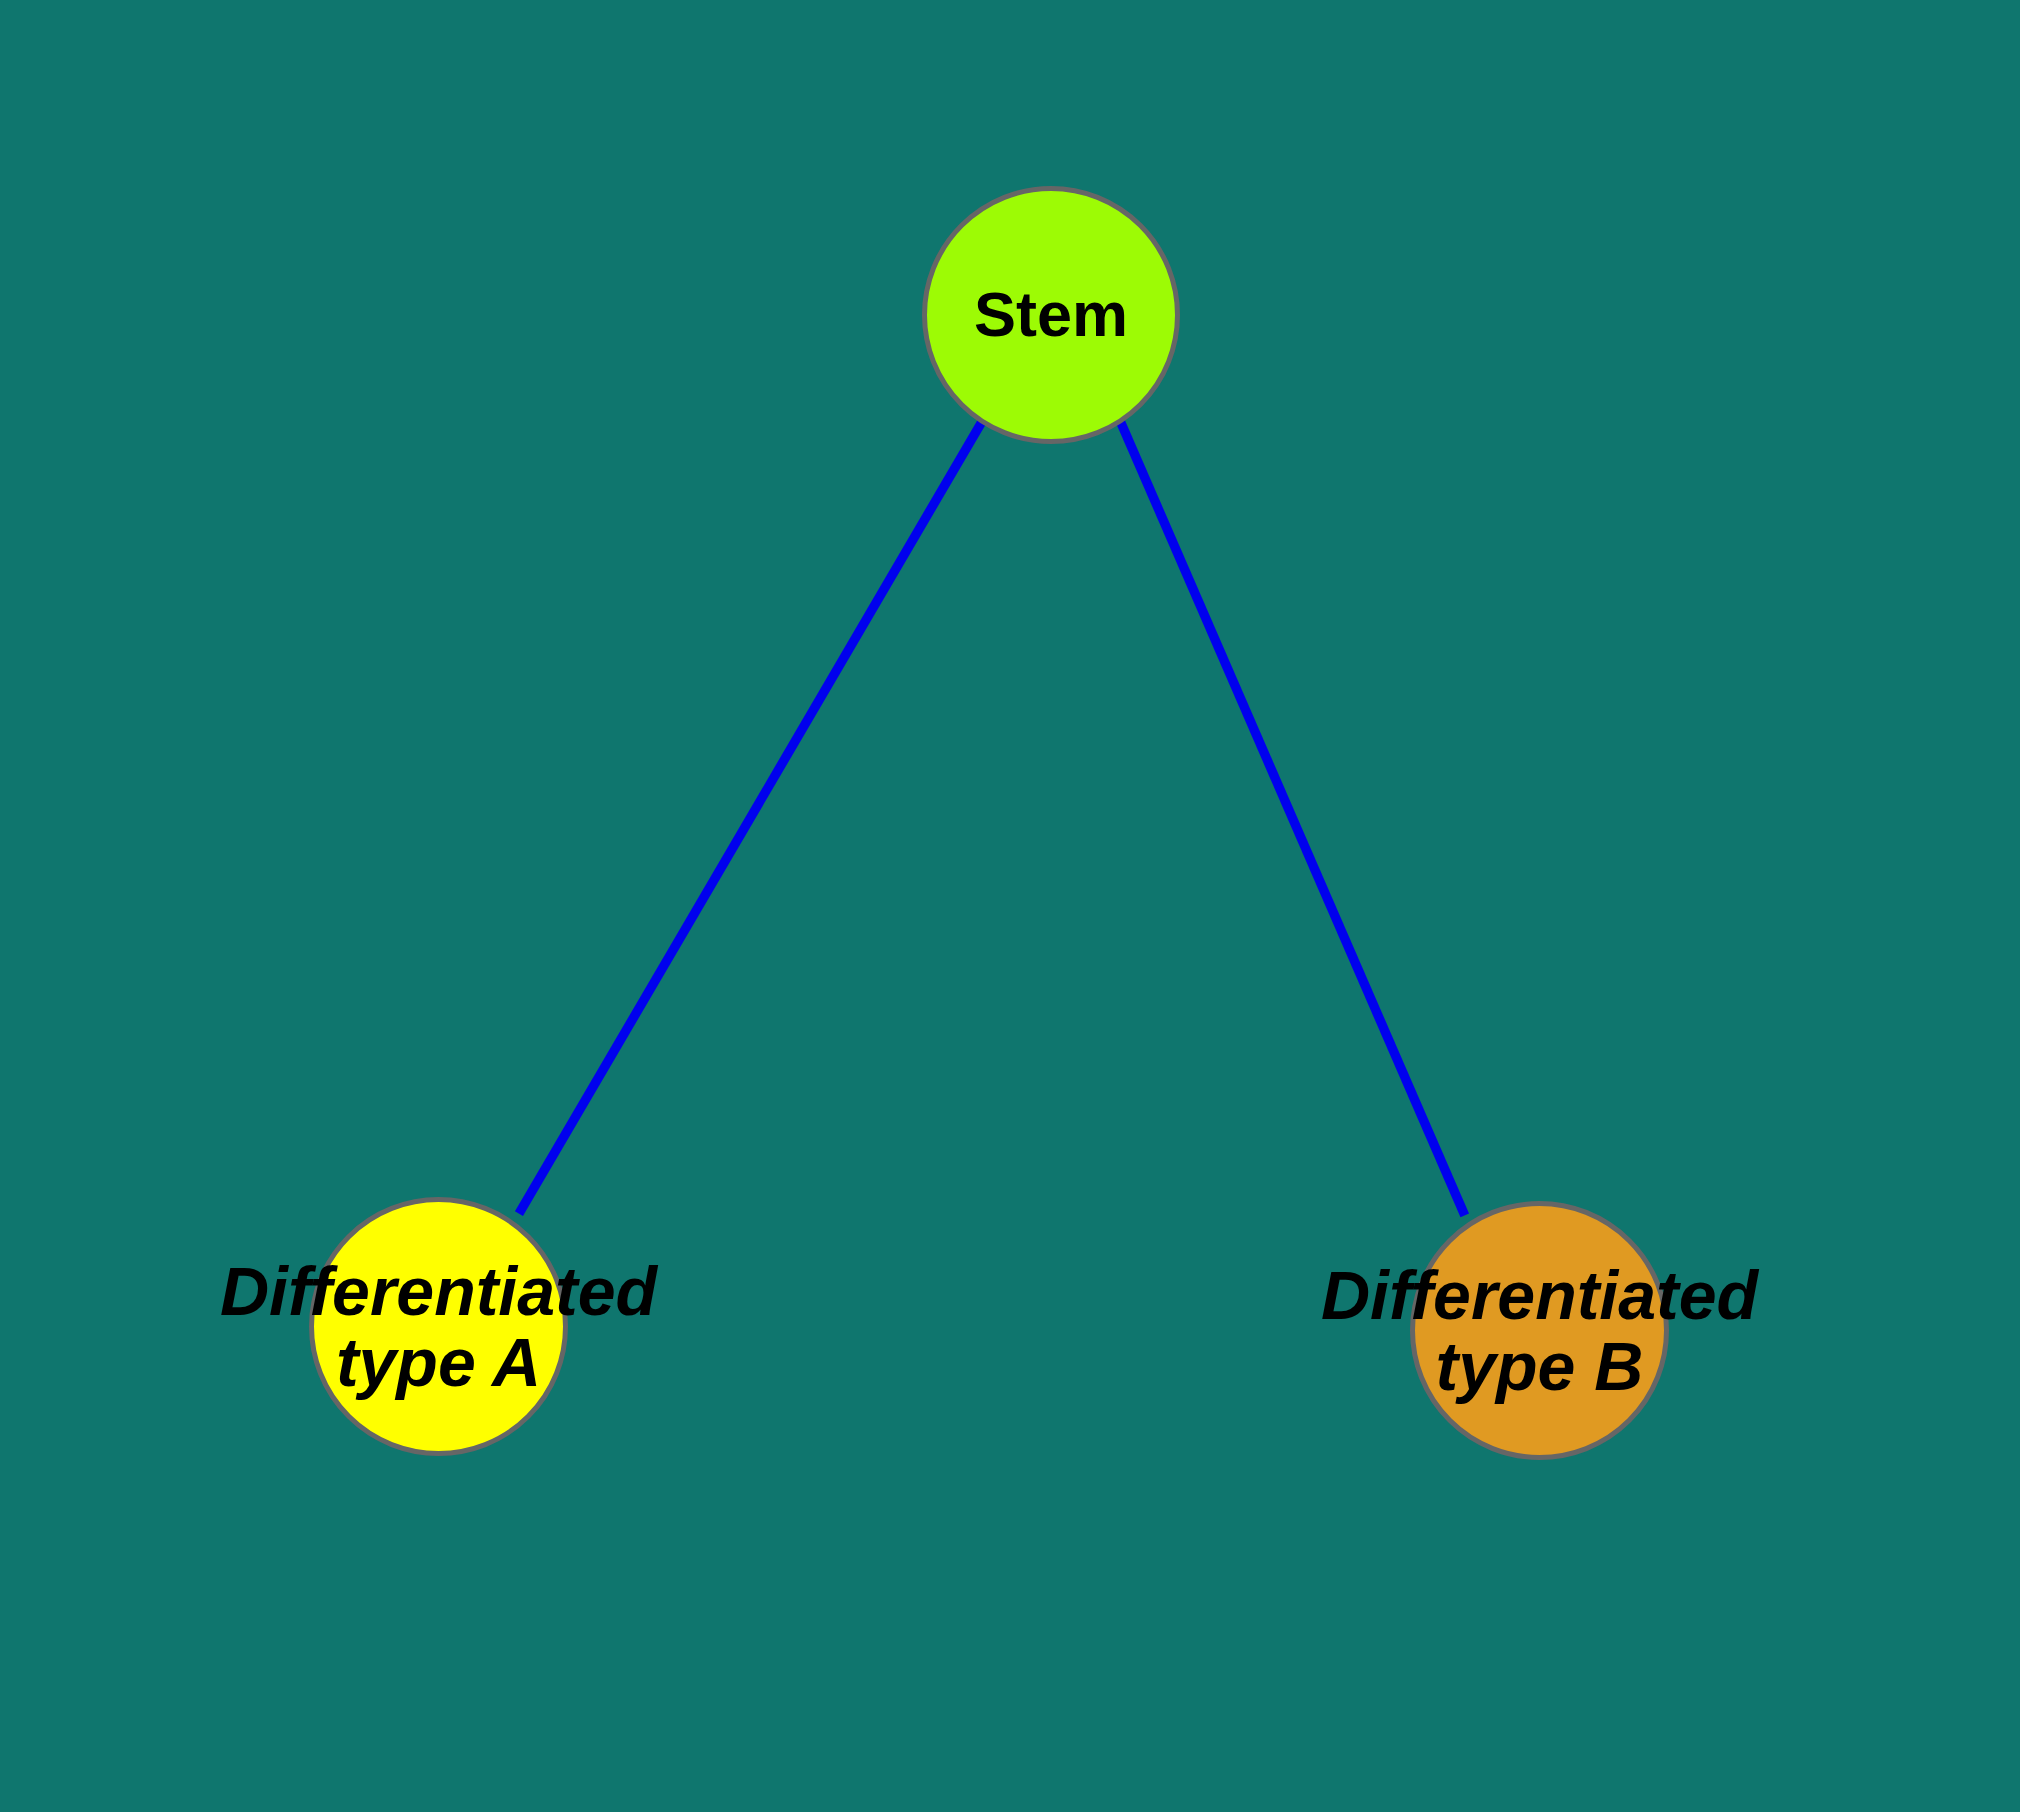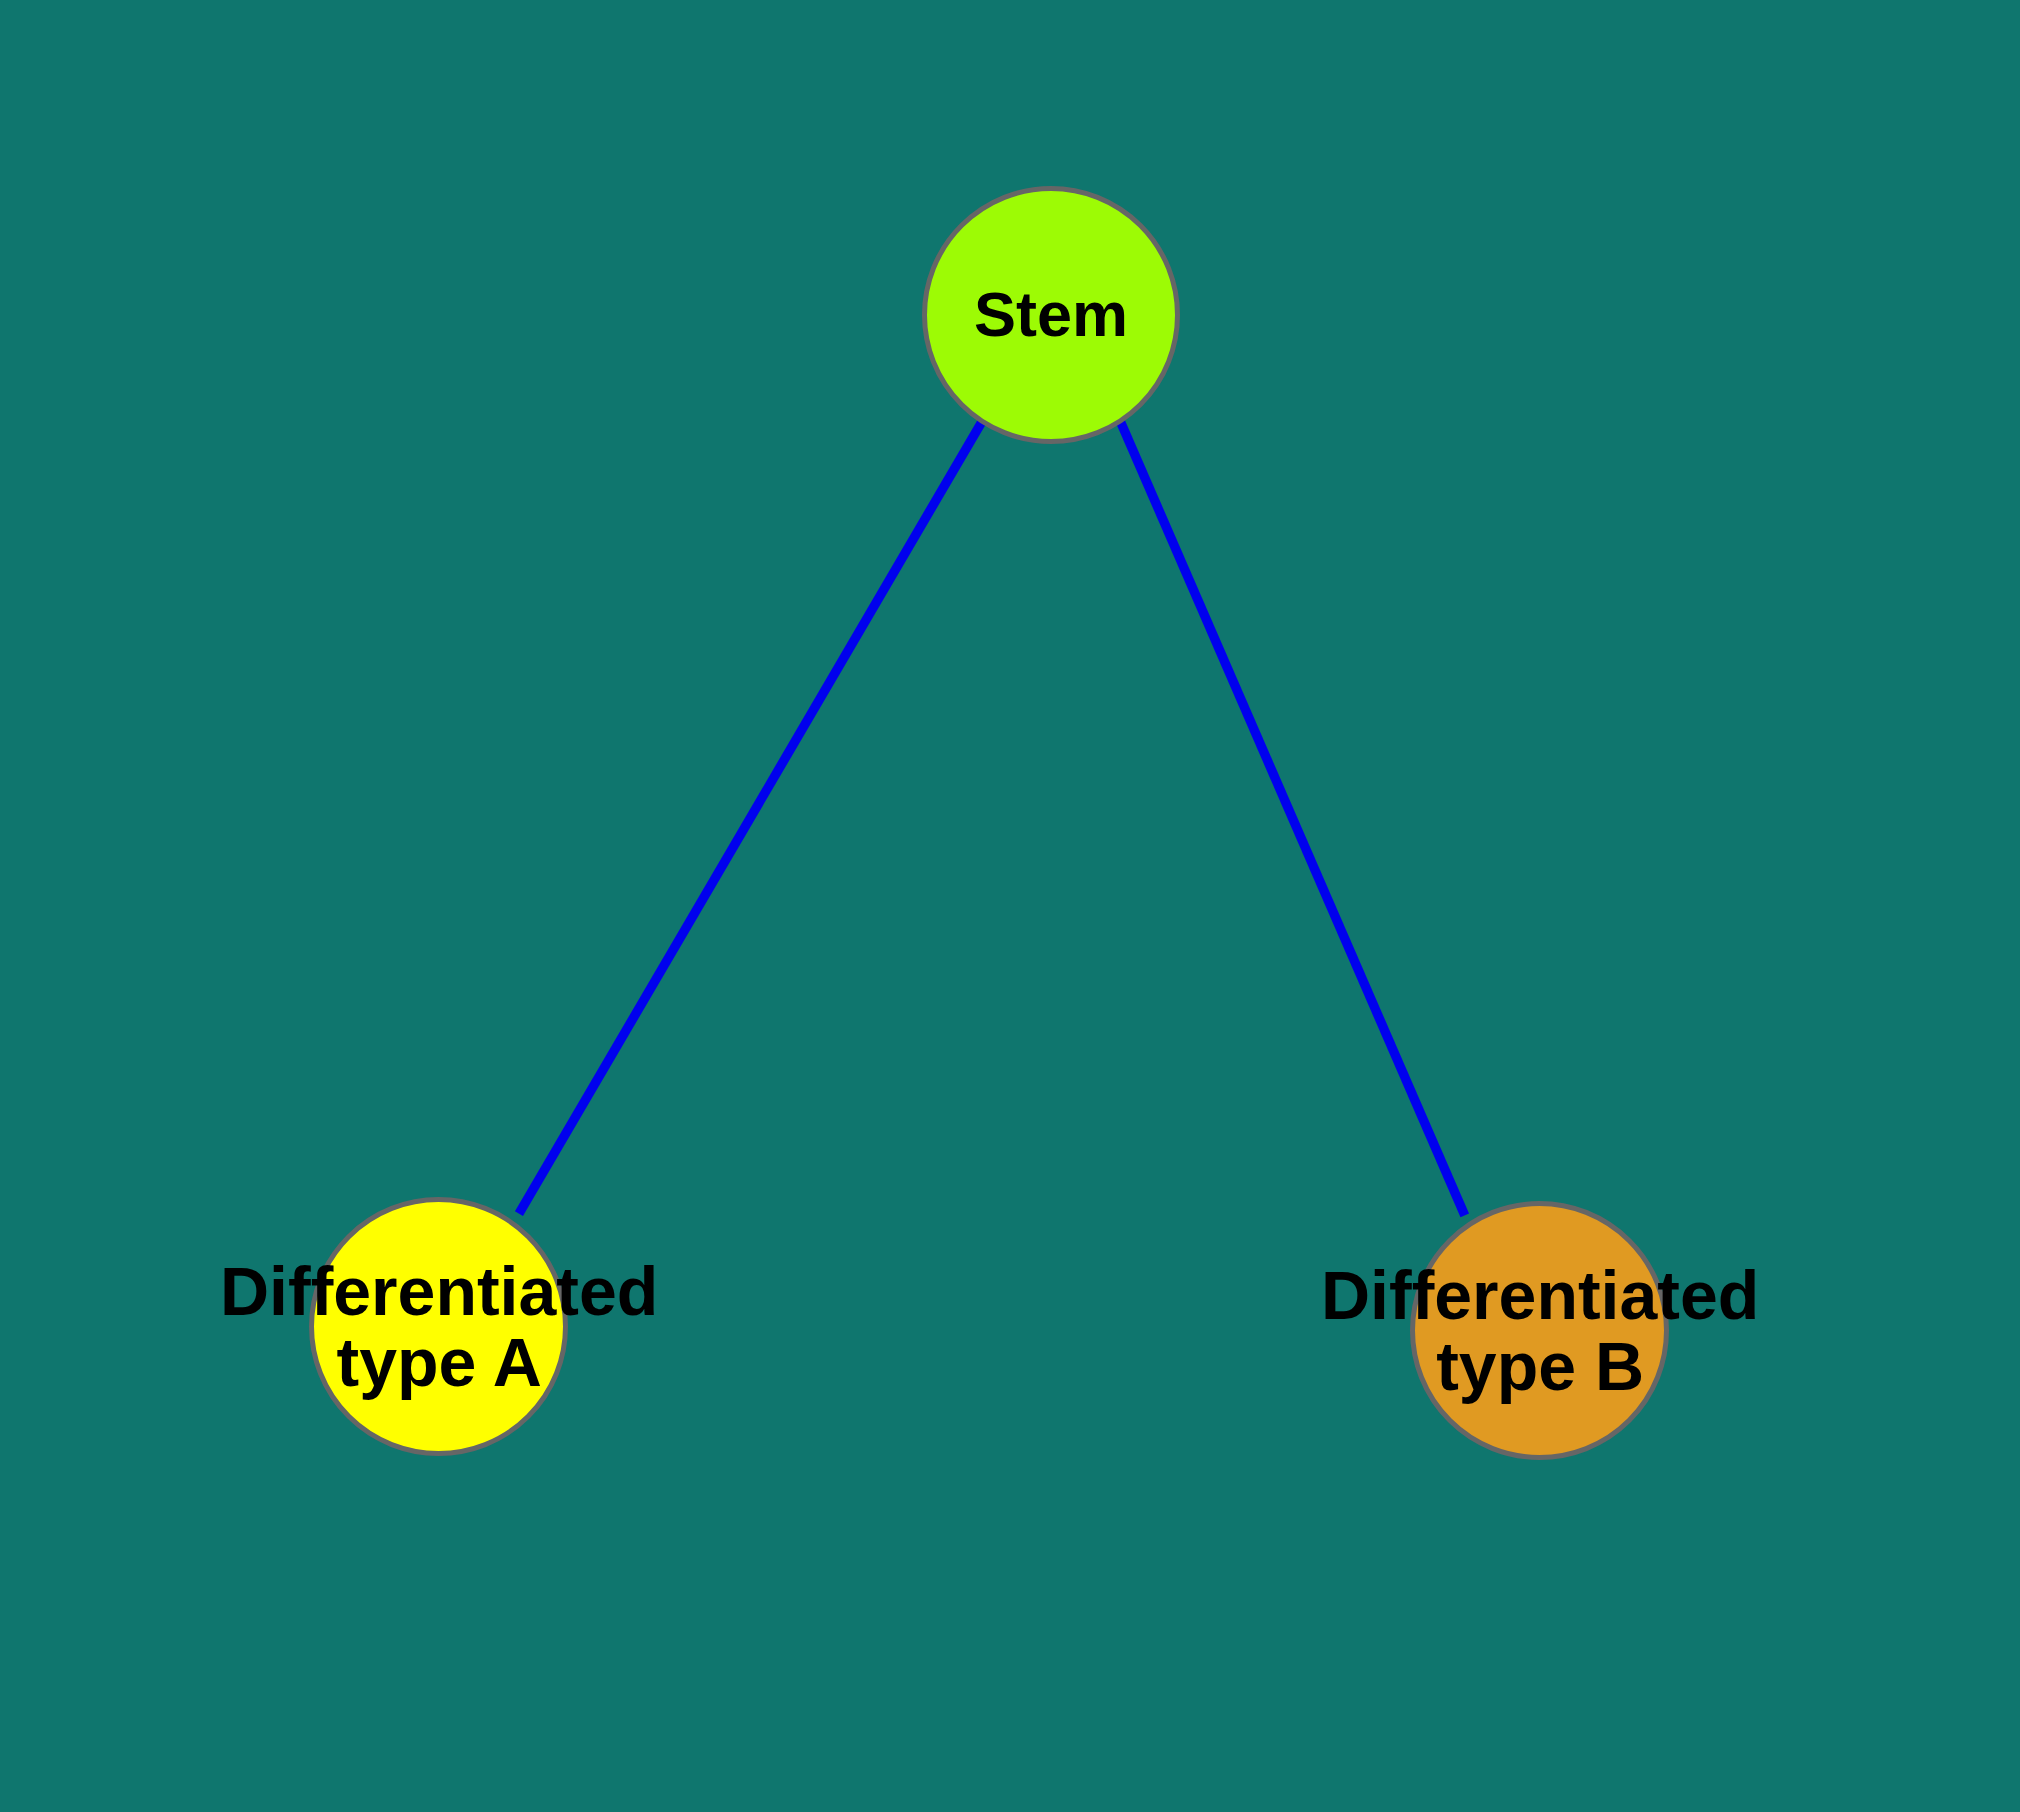--- a/index.html
+++ b/index.html
@@ -41,20 +41,21 @@
     text-align: center;
     line-height: 1.04;
     white-space: pre;
     pointer-events: none;
   }
   .label-stem {
     font-size: 63px;
   }
   .label-leaf {
     font-size: 68px;
+    font-style: italic;
   }
 </style>
 </head>
 <body>
 
 <div id="canvas">
 
   <svg id="edge-layer" viewBox="0 0 2384 2138">
     <line x1="1158" y1="498" x2="612" y2="1432" stroke="#0000ee" stroke-width="11" stroke-linecap="butt"></line>
     <line x1="1322" y1="498" x2="1728" y2="1434" stroke="#0000ee" stroke-width="11" stroke-linecap="butt"></line>

